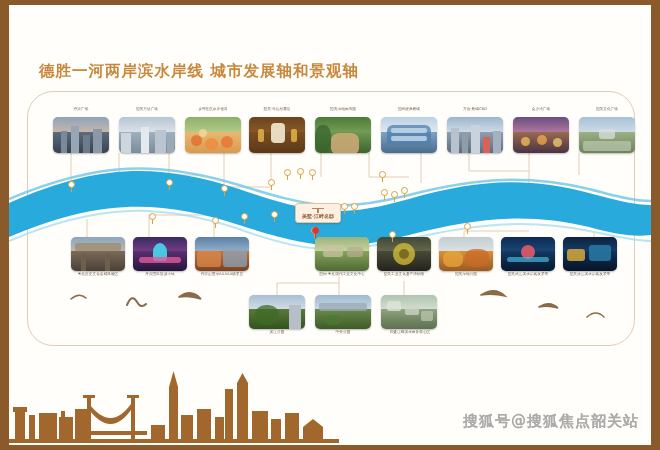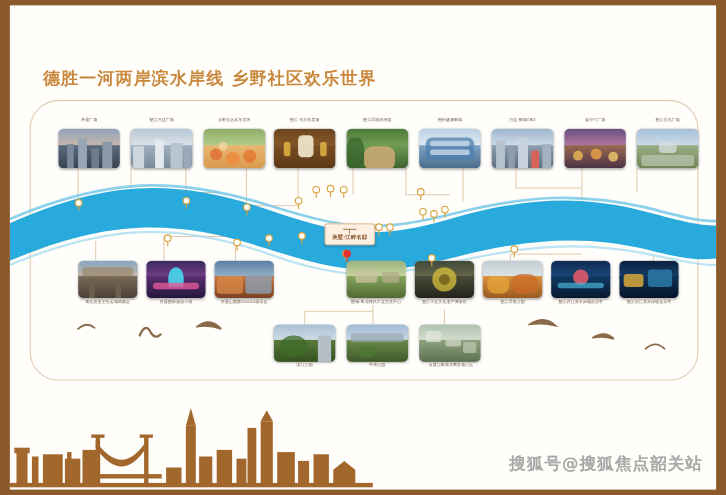--- a/index.html
+++ b/index.html
@@ -96,21 +96,21 @@
   #watermark .wm-ghost{
     position:absolute;left:0;top:0;color:#9a9a9a;opacity:.45;
   }
 </style>
 </head>
 <body>
 
 <div id="poster">
   <div class="inner">
 
-    <div id="title">德胜一河两岸滨水岸线  乡野社区欢乐世界</div>
+    <div id="title">德胜一河两岸滨水岸线  城市发展轴和景观轴</div>
 
     <div class="connector-frame"></div>
 
     <svg id="links" viewBox="0 0 642 440">
       <g stroke="#e0c8ab" stroke-width="0.9" fill="none">
 
         <path d="M62,148 L62,178"></path>
         <path d="M110,148 L110,170 L190,170"></path>
         <path d="M160,148 L160,176"></path>
         <path d="M215,148 L215,182 L262,182"></path>

